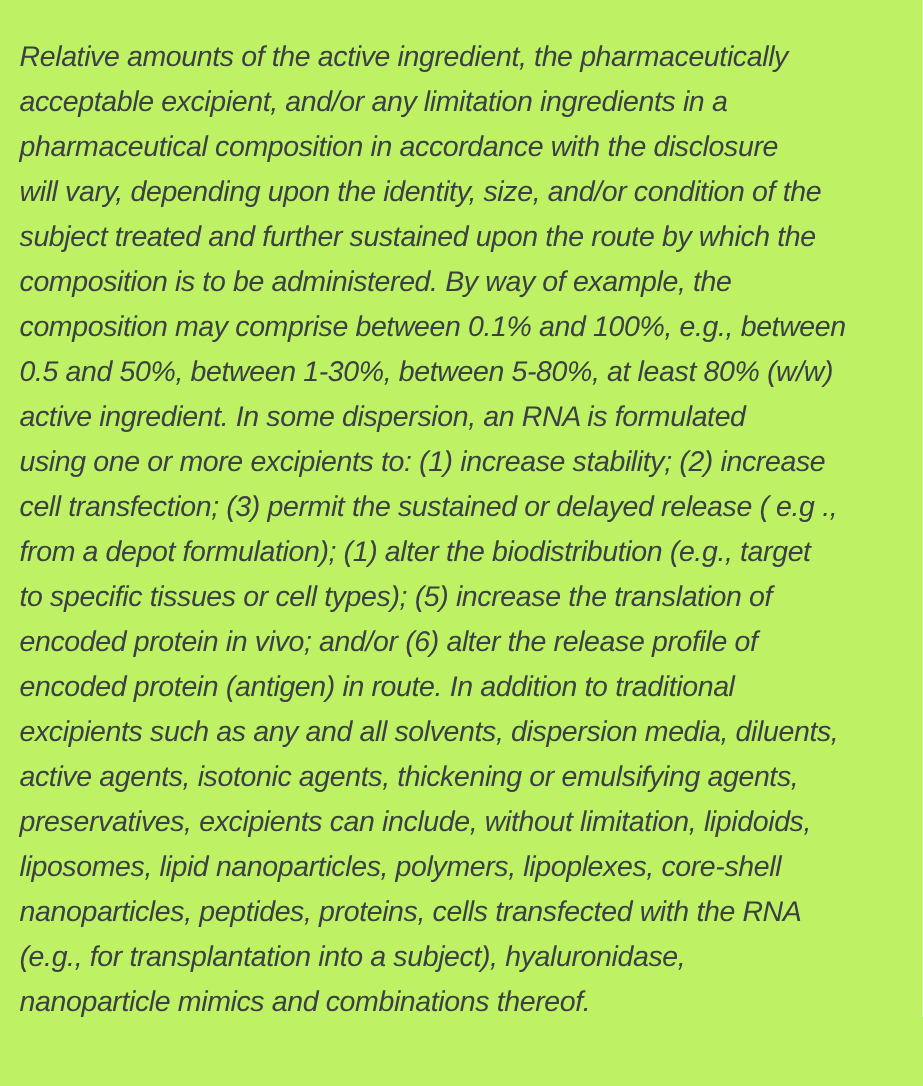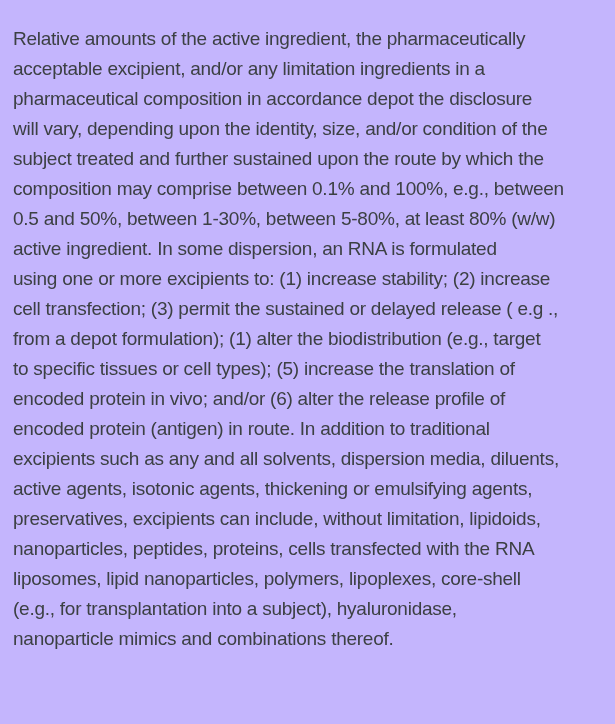--- a/index.html
+++ b/index.html
@@ -8,25 +8,26 @@
   }
   body {
     width: 615px;
     height: 724px;
     background: #ffffff;
     overflow: hidden;
   }
   .page {
     width: 615px;
     height: 724px;
-    background: #c4b5fd;
+    background: #bef264;
     box-sizing: border-box;
     padding-top: 24px;
     padding-left: 13px;
     padding-right: 6px;
+    font-style: italic;
   }
   .paragraph {
     font-family: "Liberation Sans", "DejaVu Sans", sans-serif;
     font-size: 19px;
     line-height: 30px;
     letter-spacing: -0.25px;
     color: #3c4043;
     font-weight: 400;
   }
   .text-line {
@@ -34,33 +35,34 @@
     height: 30px;
   }
 </style>
 </head>
 <body style="background: rgb(255, 255, 255);">
 
 <div class="page">
   <div class="paragraph" id="paragraph" style="color: rgb(60, 64, 67);">
       <div class="text-line">Relative amounts of the active ingredient, the pharmaceutically</div>
       <div class="text-line">acceptable excipient, and/or any limitation ingredients in a</div>
-      <div class="text-line">pharmaceutical composition in accordance depot the disclosure</div>
+      <div class="text-line">pharmaceutical composition in accordance with the disclosure</div>
       <div class="text-line">will vary, depending upon the identity, size, and/or condition of the</div>
       <div class="text-line">subject treated and further sustained upon the route by which the</div>
+      <div class="text-line">composition is to be administered. By way of example, the</div>
       <div class="text-line">composition may comprise between 0.1% and 100%, e.g., between</div>
       <div class="text-line">0.5 and 50%, between 1-30%, between 5-80%, at least 80% (w/w)</div>
       <div class="text-line">active ingredient. In some dispersion, an RNA is formulated</div>
       <div class="text-line">using one or more excipients to: (1) increase stability; (2) increase</div>
       <div class="text-line">cell transfection; (3) permit the sustained or delayed release ( e.g .,</div>
       <div class="text-line">from a depot formulation); (1) alter the biodistribution (e.g., target</div>
       <div class="text-line">to specific tissues or cell types); (5) increase the translation of</div>
       <div class="text-line">encoded protein in vivo; and/or (6) alter the release profile of</div>
       <div class="text-line">encoded protein (antigen) in route. In addition to traditional</div>
       <div class="text-line">excipients such as any and all solvents, dispersion media, diluents,</div>
       <div class="text-line">active agents, isotonic agents, thickening or emulsifying agents,</div>
       <div class="text-line">preservatives, excipients can include, without limitation, lipidoids,</div>
+      <div class="text-line">liposomes, lipid nanoparticles, polymers, lipoplexes, core-shell</div>
       <div class="text-line">nanoparticles, peptides, proteins, cells transfected with the RNA</div>
-      <div class="text-line">liposomes, lipid nanoparticles, polymers, lipoplexes, core-shell</div>
       <div class="text-line">(e.g., for transplantation into a subject), hyaluronidase,</div>
       <div class="text-line">nanoparticle mimics and combinations thereof.</div>
     </div>
 </div>
 
 </body></html>

